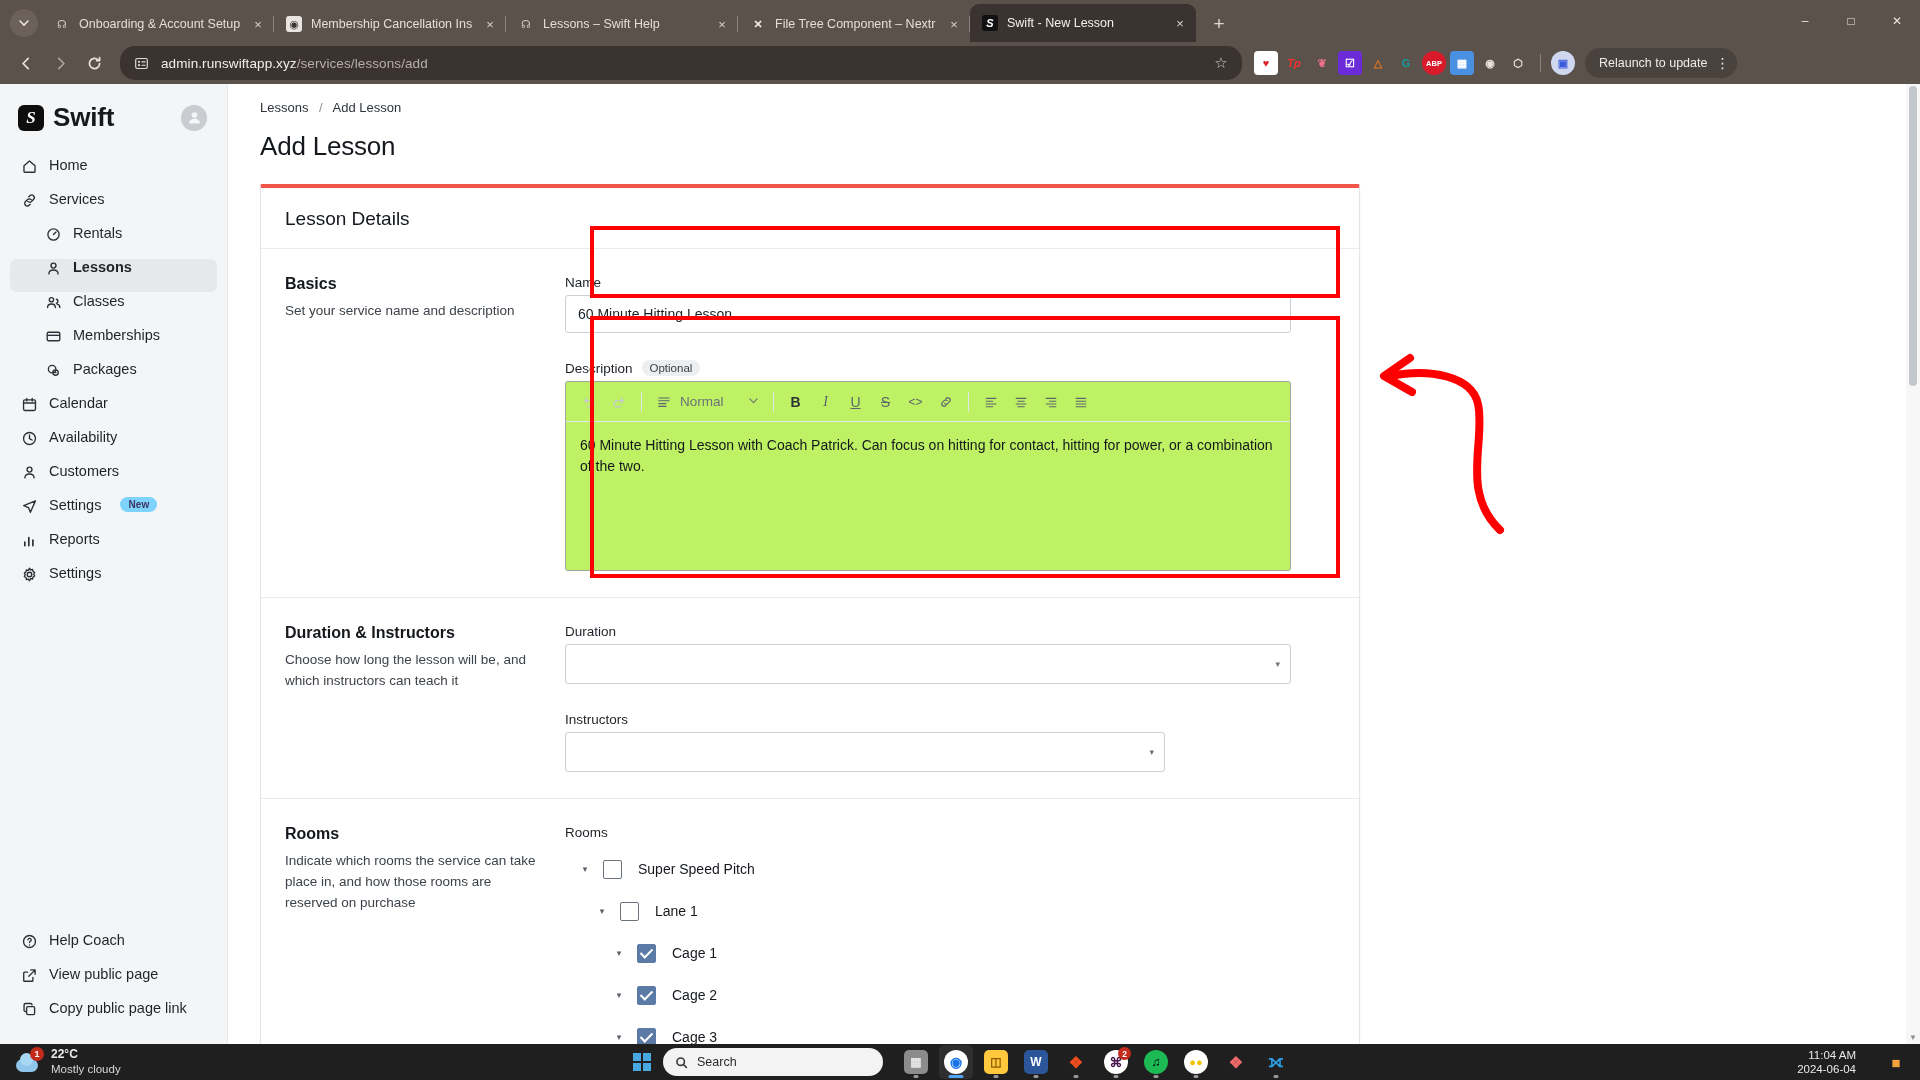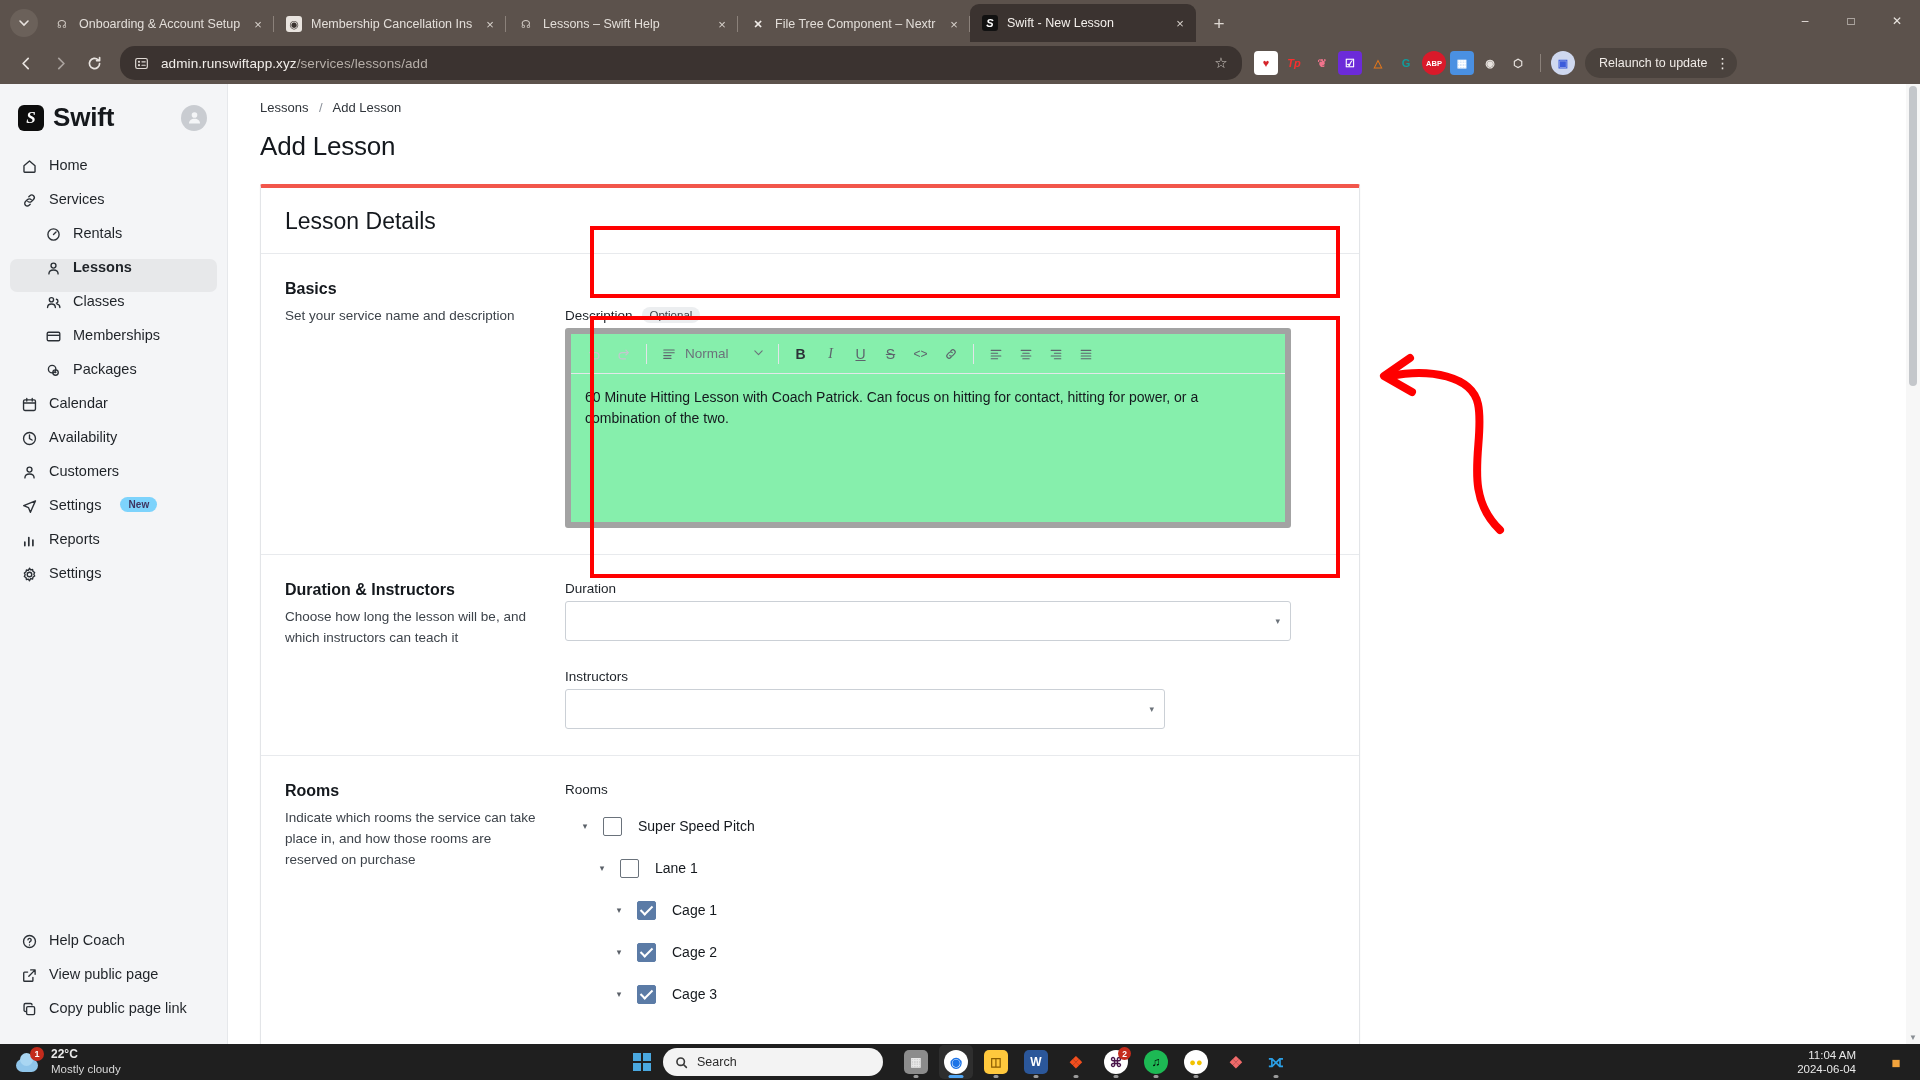--- a/index.html
+++ b/index.html
@@ -145,21 +145,21 @@
 
   .page-title { font-size: 26px; font-weight: 400; color: #14181d; padding: 16px 0 0 32px; letter-spacing: -.2px; }
 
   .card {
     margin: 22px 0 0 32px; width: 1100px; background: #fff;
     border: 1px solid #e3e5e8; border-top: 4px solid #f2564b;
     border-radius: 2px; box-shadow: 0 1px 2px rgba(16,24,40,.05);
   }
   .card-head {
     padding: 20px 24px 18px 24px; border-bottom: 1px solid #e8eaed;
-    font-size: 23px; color: #14181d;
+    font-size: 19px; color: #14181d;
   }
 
   .row { display: flex; padding: 26px 24px 26px 24px; border-bottom: 1px solid #e8eaed; }
   .row:last-child { border-bottom: none; }
   .row-left { width: 280px; flex: 0 0 280px; padding-right: 24px; }
   .row-left h4 { font-size: 16px; font-weight: 600; color: #14181d; margin-bottom: 8px; }
   .row-left p { font-size: 13.5px; color: #3d434a; line-height: 1.55; }
   .row-right { flex: 1; }
 
   .field-label { font-size: 13.5px; color: #1d2228; margin-bottom: 5px; display: flex; align-items: center; }
@@ -167,21 +167,21 @@
     margin-left: 9px; background: #eceef0; color: #3a4047; font-size: 11.5px;
     border-radius: 10px; padding: 2px 8px;
   }
   .text-input {
     width: 726px; height: 38px; border: 1px solid #cbd0d6; border-radius: 3px;
     display: flex; align-items: center; padding: 0 12px; font-size: 14px; color: #1b2026;
     background: #fff;
   }
 
   
-  .rte { width: 726px; border: 6px solid #a3a3a3; border-radius: 3px; background: #86efac; }
+  .rte { width: 726px; border: 1px solid #a3a3a3; border-radius: 3px; background: #bef264; }
   .rte-toolbar {
     height: 40px; display: flex; align-items: center; gap: 0px;
     border-bottom: 1px solid #e4e7ea; padding: 0 8px; color: #9aa1a9;
   }
   .tb { width: 30px; height: 30px; display:flex; align-items:center; justify-content:center; font-size: 14px; color:#5d646c; }
   .tb.dim { color: #c3c8ce; }
   .tb svg { width: 16px; height: 16px; }
   .tb-div { width: 1px; height: 20px; background: #e2e5e9; margin: 0 7px; }
   .tb-style { display:flex; align-items:center; gap:7px; padding: 0 6px; color:#6b727a; font-size: 13.5px;}
   .tb-style .chev { margin-left: 16px; color:#6b727a; }
@@ -552,20 +552,26 @@
         <div class="card">
           <div class="card-head">Lesson Details</div>
 
           <div class="row">
             <div class="row-left">
               <h4>Basics</h4>
               <p>Set your service name and description</p>
             </div>
             <div class="row-right">
 
+              <div>
+                <div class="field-label">Name</div>
+                <div class="text-input">
+                  <span>60 Minute Hitting Lesson</span>
+                </div>
+              </div>
 
               <div style="margin-top:27px">
                 <div class="field-label">
                   <span>Description</span>
                   <span class="pill-optional">Optional</span>
                 </div>
 
                 <div class="rte">
                   <div class="rte-toolbar">
                     <div class="tb dim">

